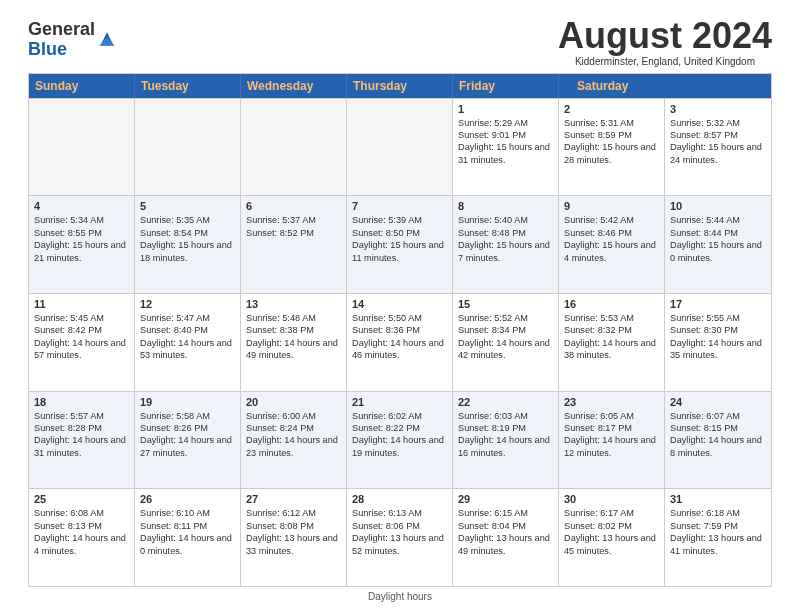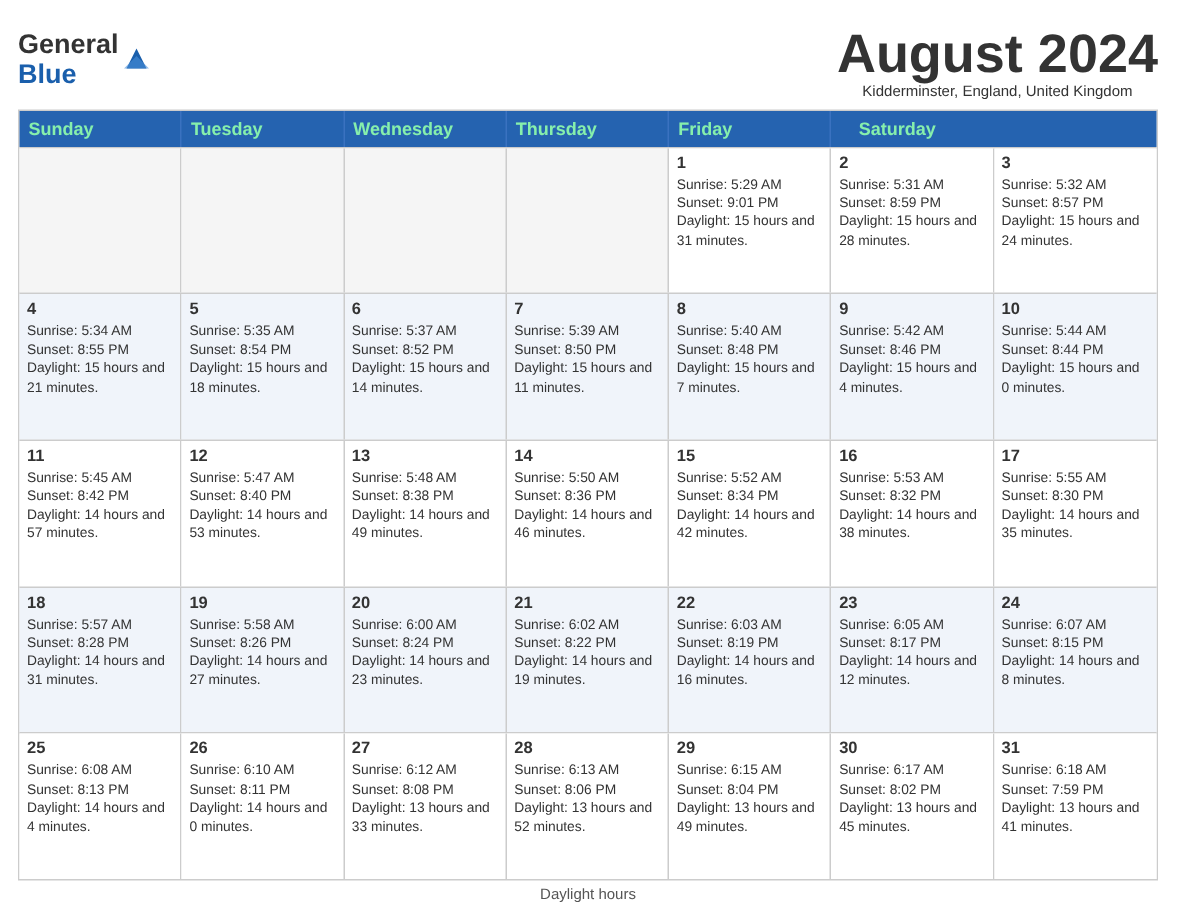--- a/index.html
+++ b/index.html
@@ -6,21 +6,21 @@
     body {
       width: 792px;
       height: 612px;
       font-family: Arial, sans-serif;
       background: #fff;
       overflow: hidden;
     }
     .page {
       width: 792px;
       height: 612px;
-      padding: 16px 20px 10px 12px;
+      padding: 16px 20px 10px 28px;
       display: flex;
       flex-direction: column;
     }
     .header {
       display: flex;
       align-items: flex-start;
       justify-content: space-between;
       margin-bottom: 6px;
     }
     .logo {
@@ -60,21 +60,21 @@
       display: flex;
       flex-direction: column;
       border: 1px solid #ccc;
     }
     .cal-header {
       display: grid;
       grid-template-columns: repeat(7, 1fr);
       background: #2563b0;
     }
     .cal-header-cell {
-      color: #86efac;
+      color: #fdba74;
       font-size: 12px;
       font-weight: bold;
       padding: 5px 6px;
       border-right: 1px solid #3a72c0;
       text-align: left;
     }
     .cal-header-cell:last-child { border-right: none; margin-left: 12px; }
     .cal-body {
       flex: 1;
       display: grid;
@@ -182,21 +182,20 @@
           <div class="cal-cell alt-row">
             <div class="day-num">5</div>
             <div class="cell-line">Sunrise: 5:35 AM</div>
             <div class="cell-line">Sunset: 8:54 PM</div>
             <div class="cell-line">Daylight: 15 hours and 18 minutes.</div>
           </div>
           <div class="cal-cell alt-row">
             <div class="day-num">6</div>
             <div class="cell-line">Sunrise: 5:37 AM</div>
             <div class="cell-line">Sunset: 8:52 PM</div>
-            <div class="cell-line">Daylight: 15 hours and 14 minutes.</div>
           </div>
           <div class="cal-cell alt-row">
             <div class="day-num">7</div>
             <div class="cell-line">Sunrise: 5:39 AM</div>
             <div class="cell-line">Sunset: 8:50 PM</div>
             <div class="cell-line">Daylight: 15 hours and 11 minutes.</div>
           </div>
           <div class="cal-cell alt-row">
             <div class="day-num">8</div>
             <div class="cell-line">Sunrise: 5:40 AM</div>

